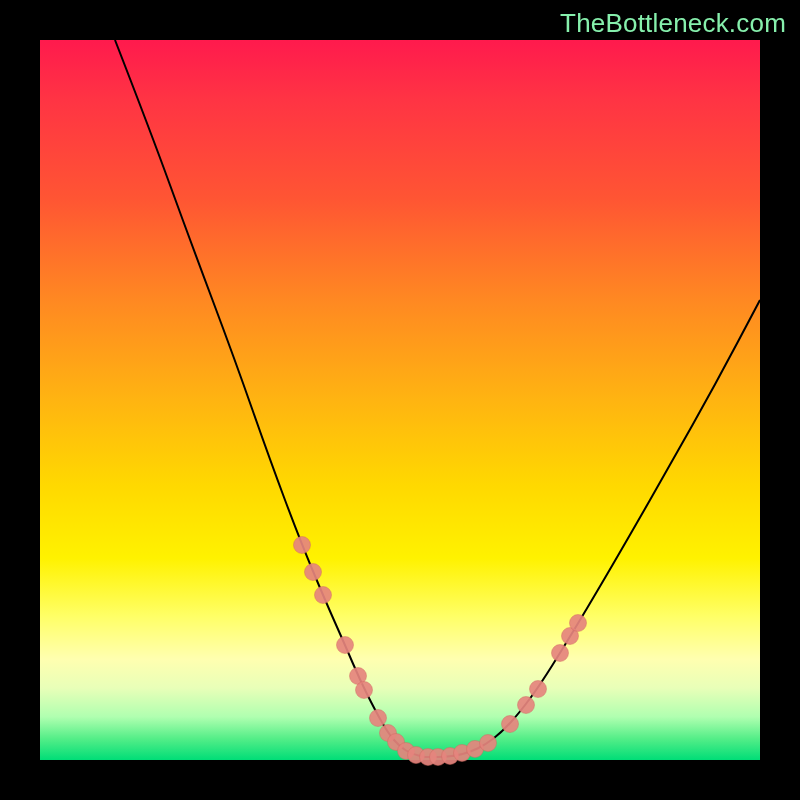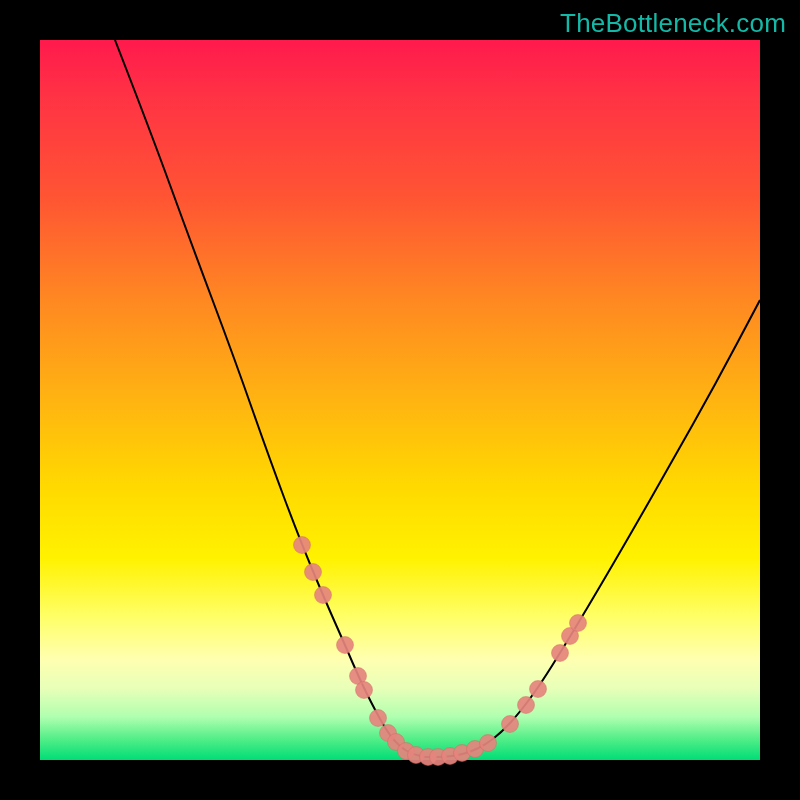--- a/index.html
+++ b/index.html
@@ -37,21 +37,21 @@
       #ffffb0 86%,
       #e8ffb8 90%,
       #b0ffb0 94%,
       #55ee88 97%,
       #00dd77 100%);
   }
   .watermark {
     position: absolute;
     top: 8px;
     right: 14px;
-    color: #14b8a6;
+    color: #86efac;
     font-size: 26px;
     font-weight: 400;
     letter-spacing: 0.2px;
     z-index: 5;
   }
   svg.curve {
     position: absolute;
     left: 0;
     top: 0;
     width: 720px;

